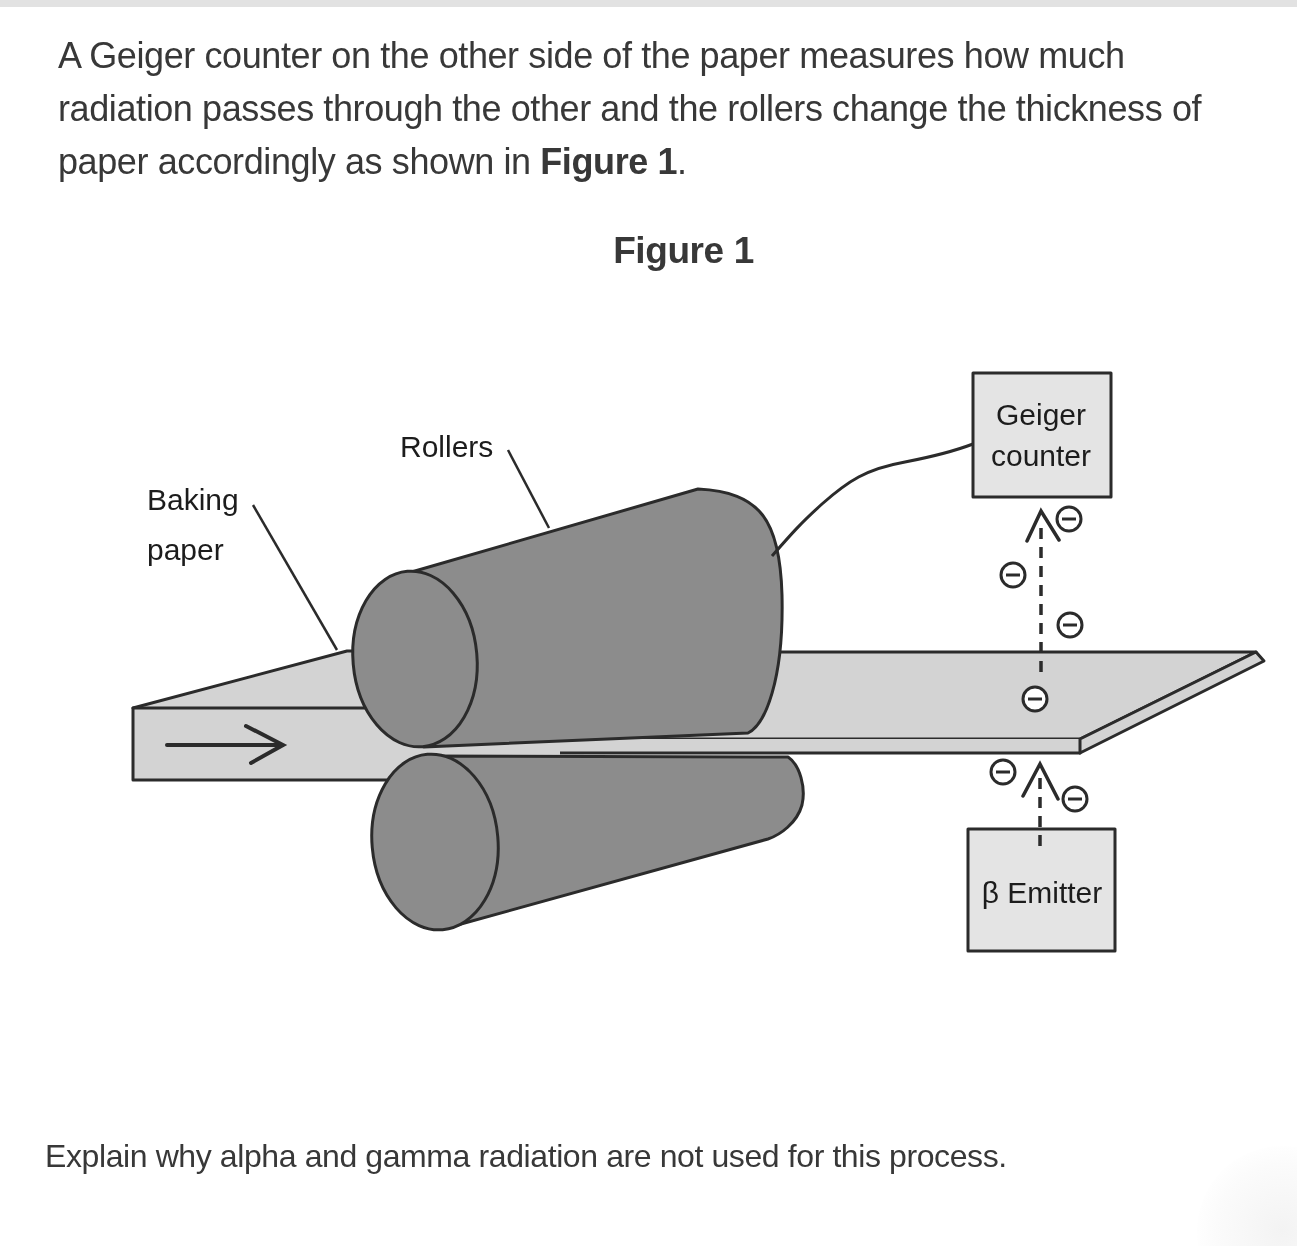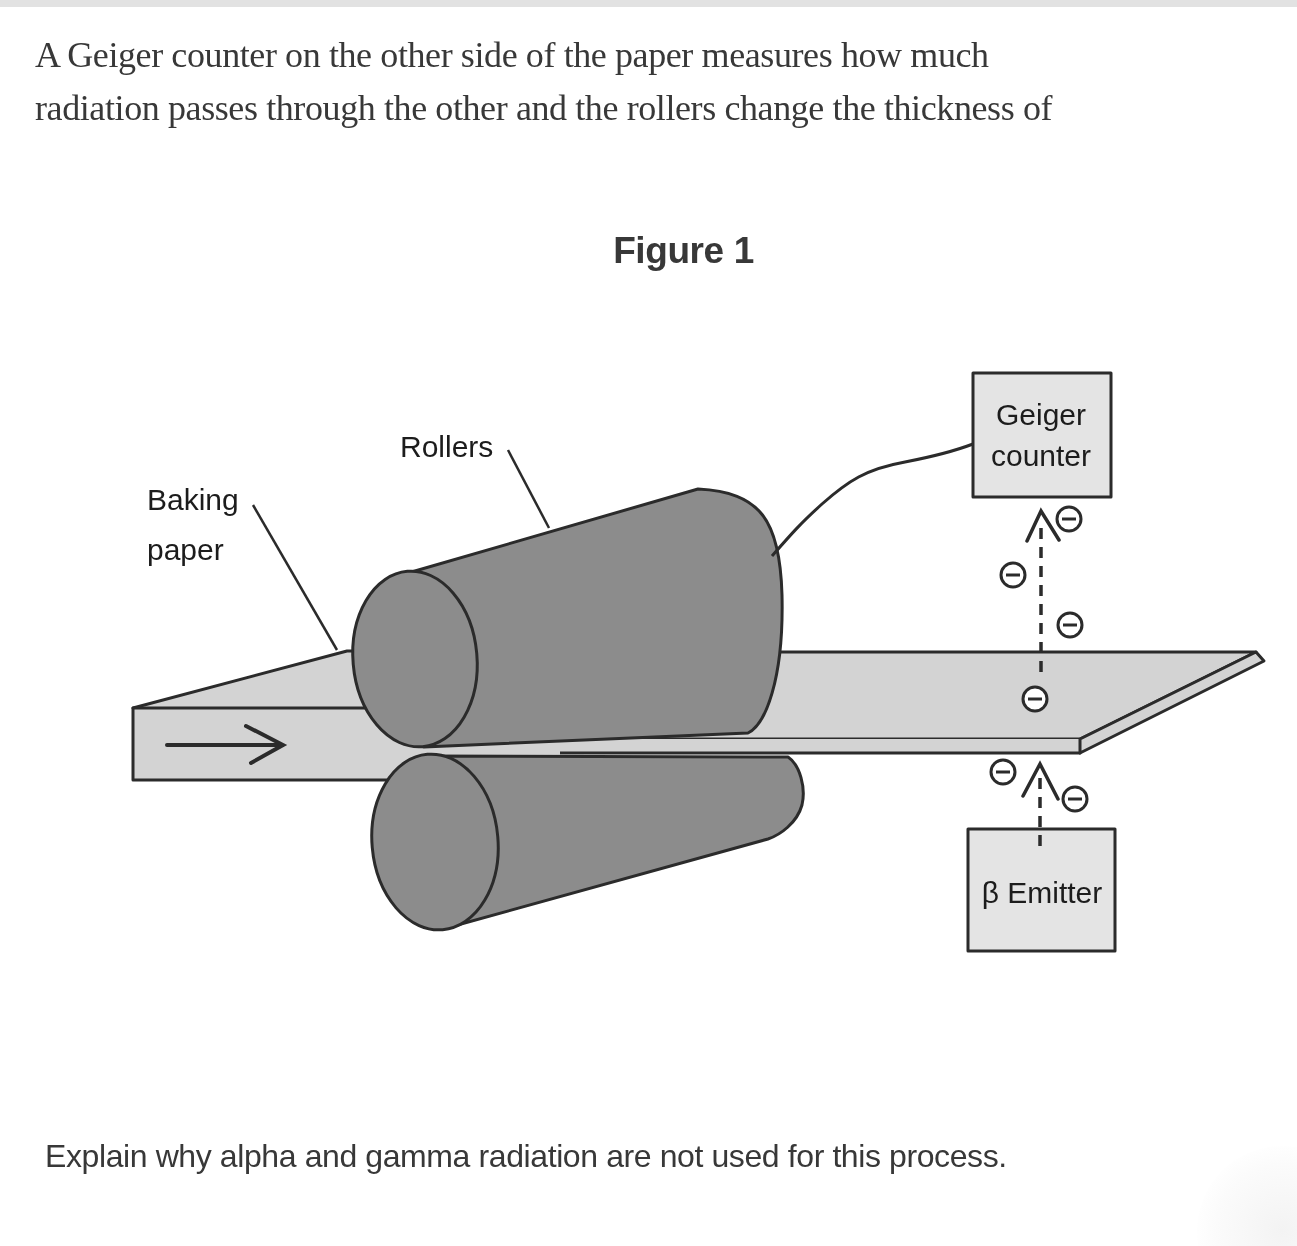--- a/index.html
+++ b/index.html
@@ -13,22 +13,22 @@
     --box-fill:#e4e4e4;
   }
   html,body{margin:0;padding:0;background:#f4f4f4;}
   .page{
     position:relative;width:1297px;height:1246px;overflow:hidden;
     background:var(--background);
     font-family:"Liberation Sans","DejaVu Sans",sans-serif;
   }
   .top-bar{position:absolute;top:0;left:0;width:100%;height:7px;background:var(--top-bar);}
   .intro{
-    position:absolute;top:29px;left:35px;right:2px;
-    font-size:36px;line-height:53px;letter-spacing:-0.4px;color:var(--body-text);font-family:Liberation Serif, serif;
+    position:absolute;top:29px;left:58px;right:2px;
+    font-size:36px;line-height:53px;letter-spacing:-0.4px;color:var(--body-text);
   }
   .intro .line{white-space:nowrap;}
   .intro .bold,.figure-title{font-weight:bold;}
   .figure-title{
     position:absolute;top:230px;left:0;width:100%;text-align:center;
     transform:translateX(35px);
     font-size:37px;color:var(--body-text);letter-spacing:-0.4px;
   }
   .question{
     position:absolute;top:1138px;left:45px;white-space:nowrap;
@@ -54,20 +54,21 @@
 </head>
 <body>
 
 <div class="page">
 
   <div class="top-bar"></div>
 
   <div class="intro">
     <div class="line">A Geiger counter on the other side of the paper measures how much</div>
     <div class="line">radiation passes through the other and the rollers change the thickness of</div>
+    <div class="line"><span>paper accordingly as shown in </span><span class="bold">Figure 1</span><span>.</span></div>
   </div>
 
   <div class="figure-title">Figure 1</div>
 
   <svg class="diagram" width="1297" height="1246" viewBox="0 0 1297 1246">
 
     <defs>
       <g id="electron">
         <circle class="electron" cx="0" cy="0" r="12"></circle>
         <line x1="-7" y1="0" x2="7" y2="0" stroke="var(--outline)" stroke-width="3"></line>

